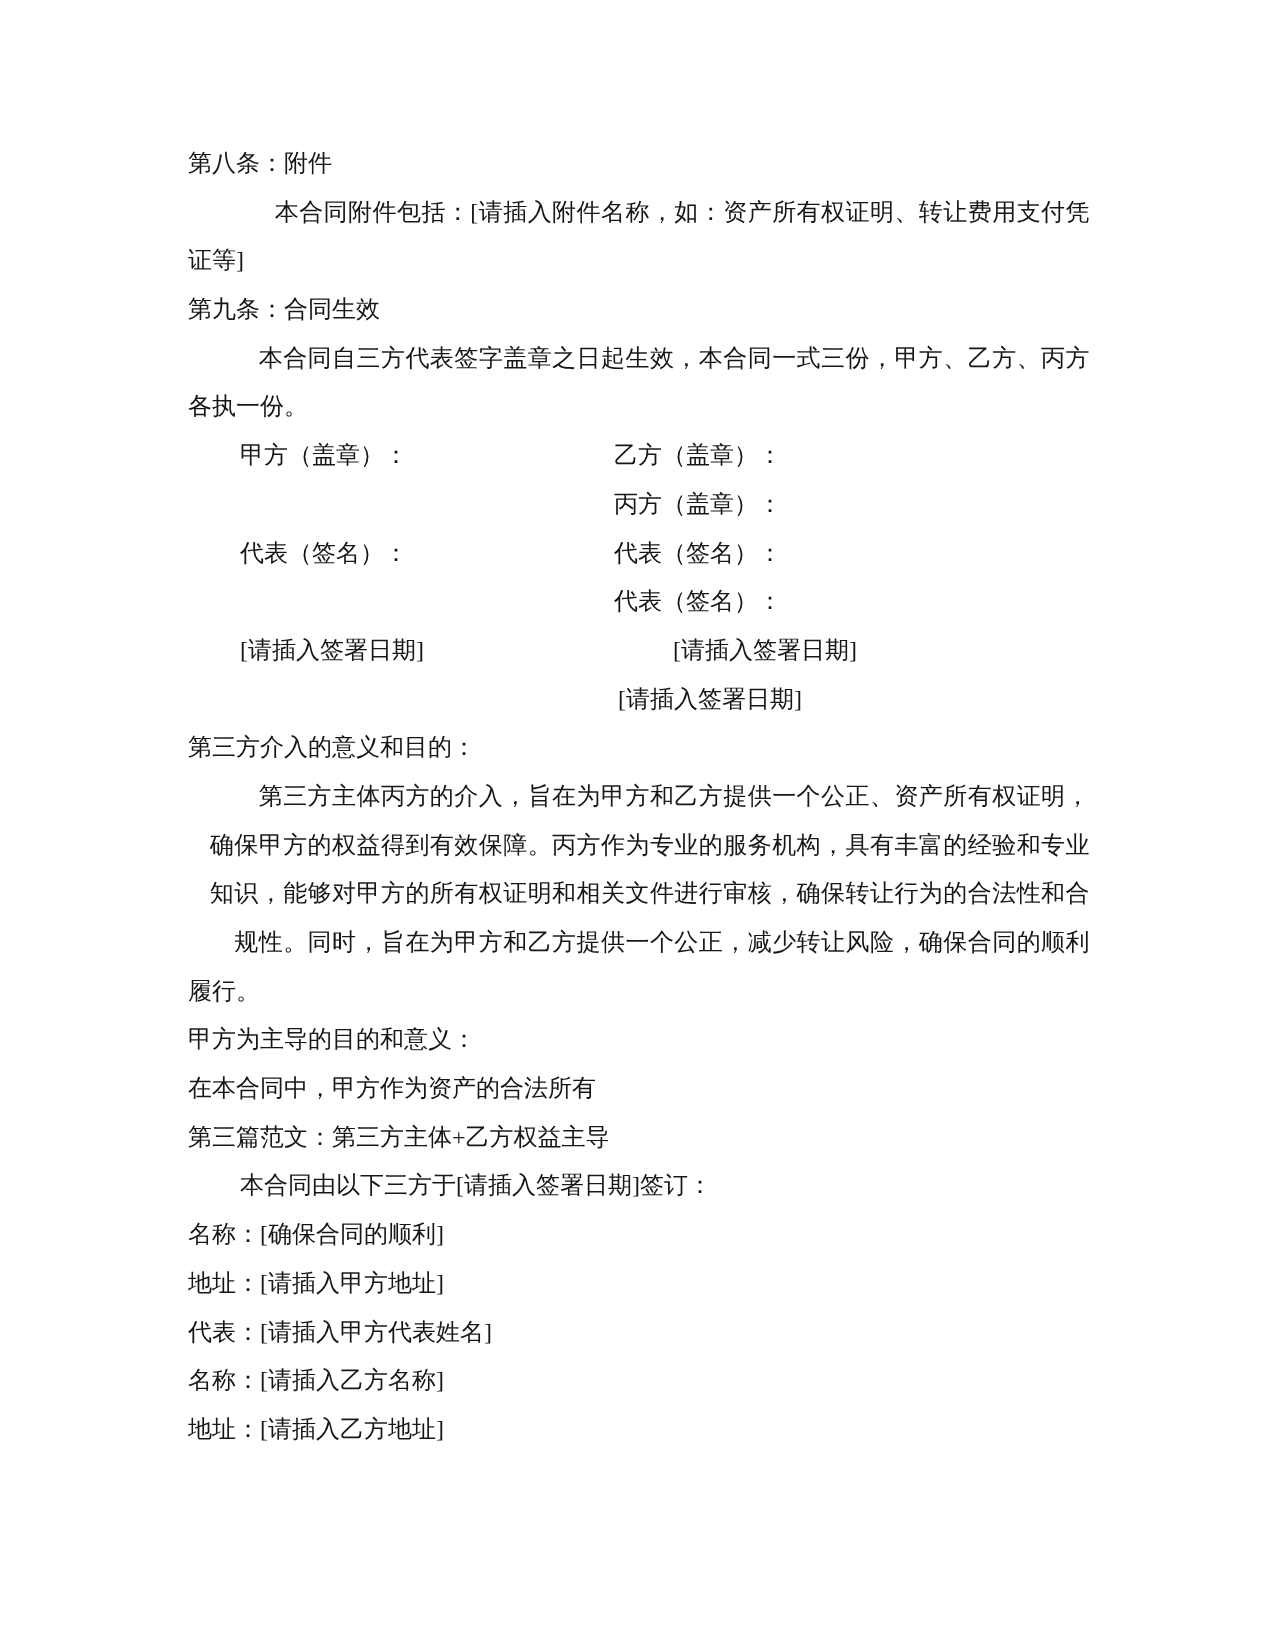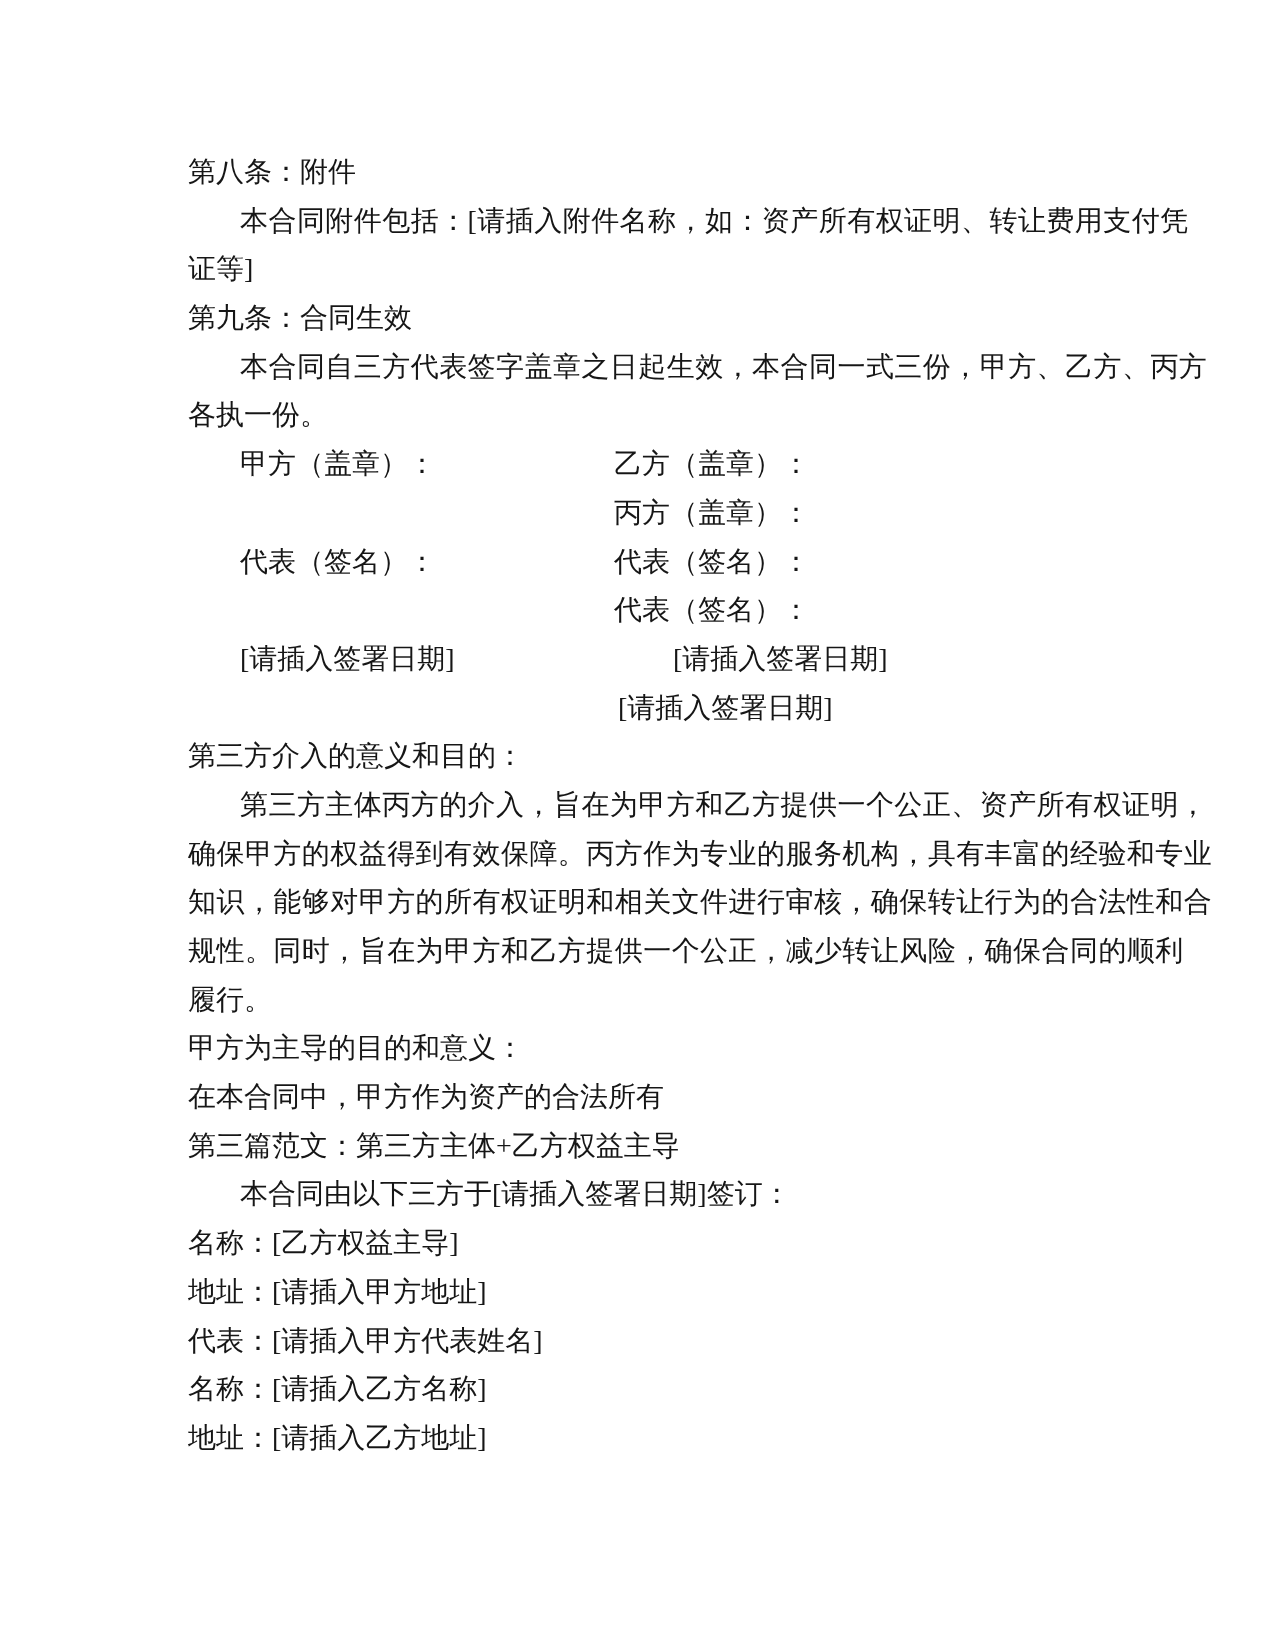--- a/index.html
+++ b/index.html
@@ -13,34 +13,34 @@
     height: 1650px;
     background: #ffffff;
     margin: 0 auto;
     overflow: hidden;
     font-family: "Liberation Serif", "DejaVu Serif", serif;
     color: #161616;
   }
   .doc {
     position: absolute;
     left: 188px;
-    top: 148px;
+    top: 139px;
     width: 902px;
-    font-size: 28px;
+    font-size: 24px;
     line-height: 48.7px;
   }
   .ln {
     position: relative;
     height: 48.7px;
     white-space: nowrap;
   }
   
   .ind { padding-left: 52px; }
   
-  .fill { letter-spacing: 0.45px; }
+  .fill { letter-spacing: 0.45px; text-align: right; }
   
   .s-left  { position: absolute; left: 52px;  top: 0; white-space: nowrap; }
   .s-right { position: absolute; left: 426px; top: 0; white-space: nowrap; }
   .s-right-date1 { position: absolute; left: 485px; top: 0; white-space: nowrap; }
   .s-right-date2 { position: absolute; left: 430px; top: 0; white-space: nowrap; }
 </style>
 </head>
 <body>
 
 <div class="page">
@@ -81,20 +81,20 @@
     <div class="ln fill">确保甲方的权益得到有效保障。丙方作为专业的服务机构，具有丰富的经验和专业</div>
     <div class="ln fill">知识，能够对甲方的所有权证明和相关文件进行审核，确保转让行为的合法性和合</div>
     <div class="ln fill">规性。同时，旨在为甲方和乙方提供一个公正，减少转让风险，确保合同的顺利</div>
     <div class="ln">履行。</div>
 
     <div class="ln">甲方为主导的目的和意义：</div>
     <div class="ln">在本合同中，甲方作为资产的合法所有</div>
 
     <div class="ln">第三篇范文：第三方主体+乙方权益主导</div>
     <div class="ln ind">本合同由以下三方于[请插入签署日期]签订：</div>
-    <div class="ln">名称：[乙方权益主导]</div>
+    <div class="ln">名称：[确保合同的顺利]</div>
     <div class="ln">地址：[请插入甲方地址]</div>
     <div class="ln">代表：[请插入甲方代表姓名]</div>
     <div class="ln">名称：[请插入乙方名称]</div>
     <div class="ln">地址：[请插入乙方地址]</div>
 
   </div>
 </div>
 
 </body></html>

